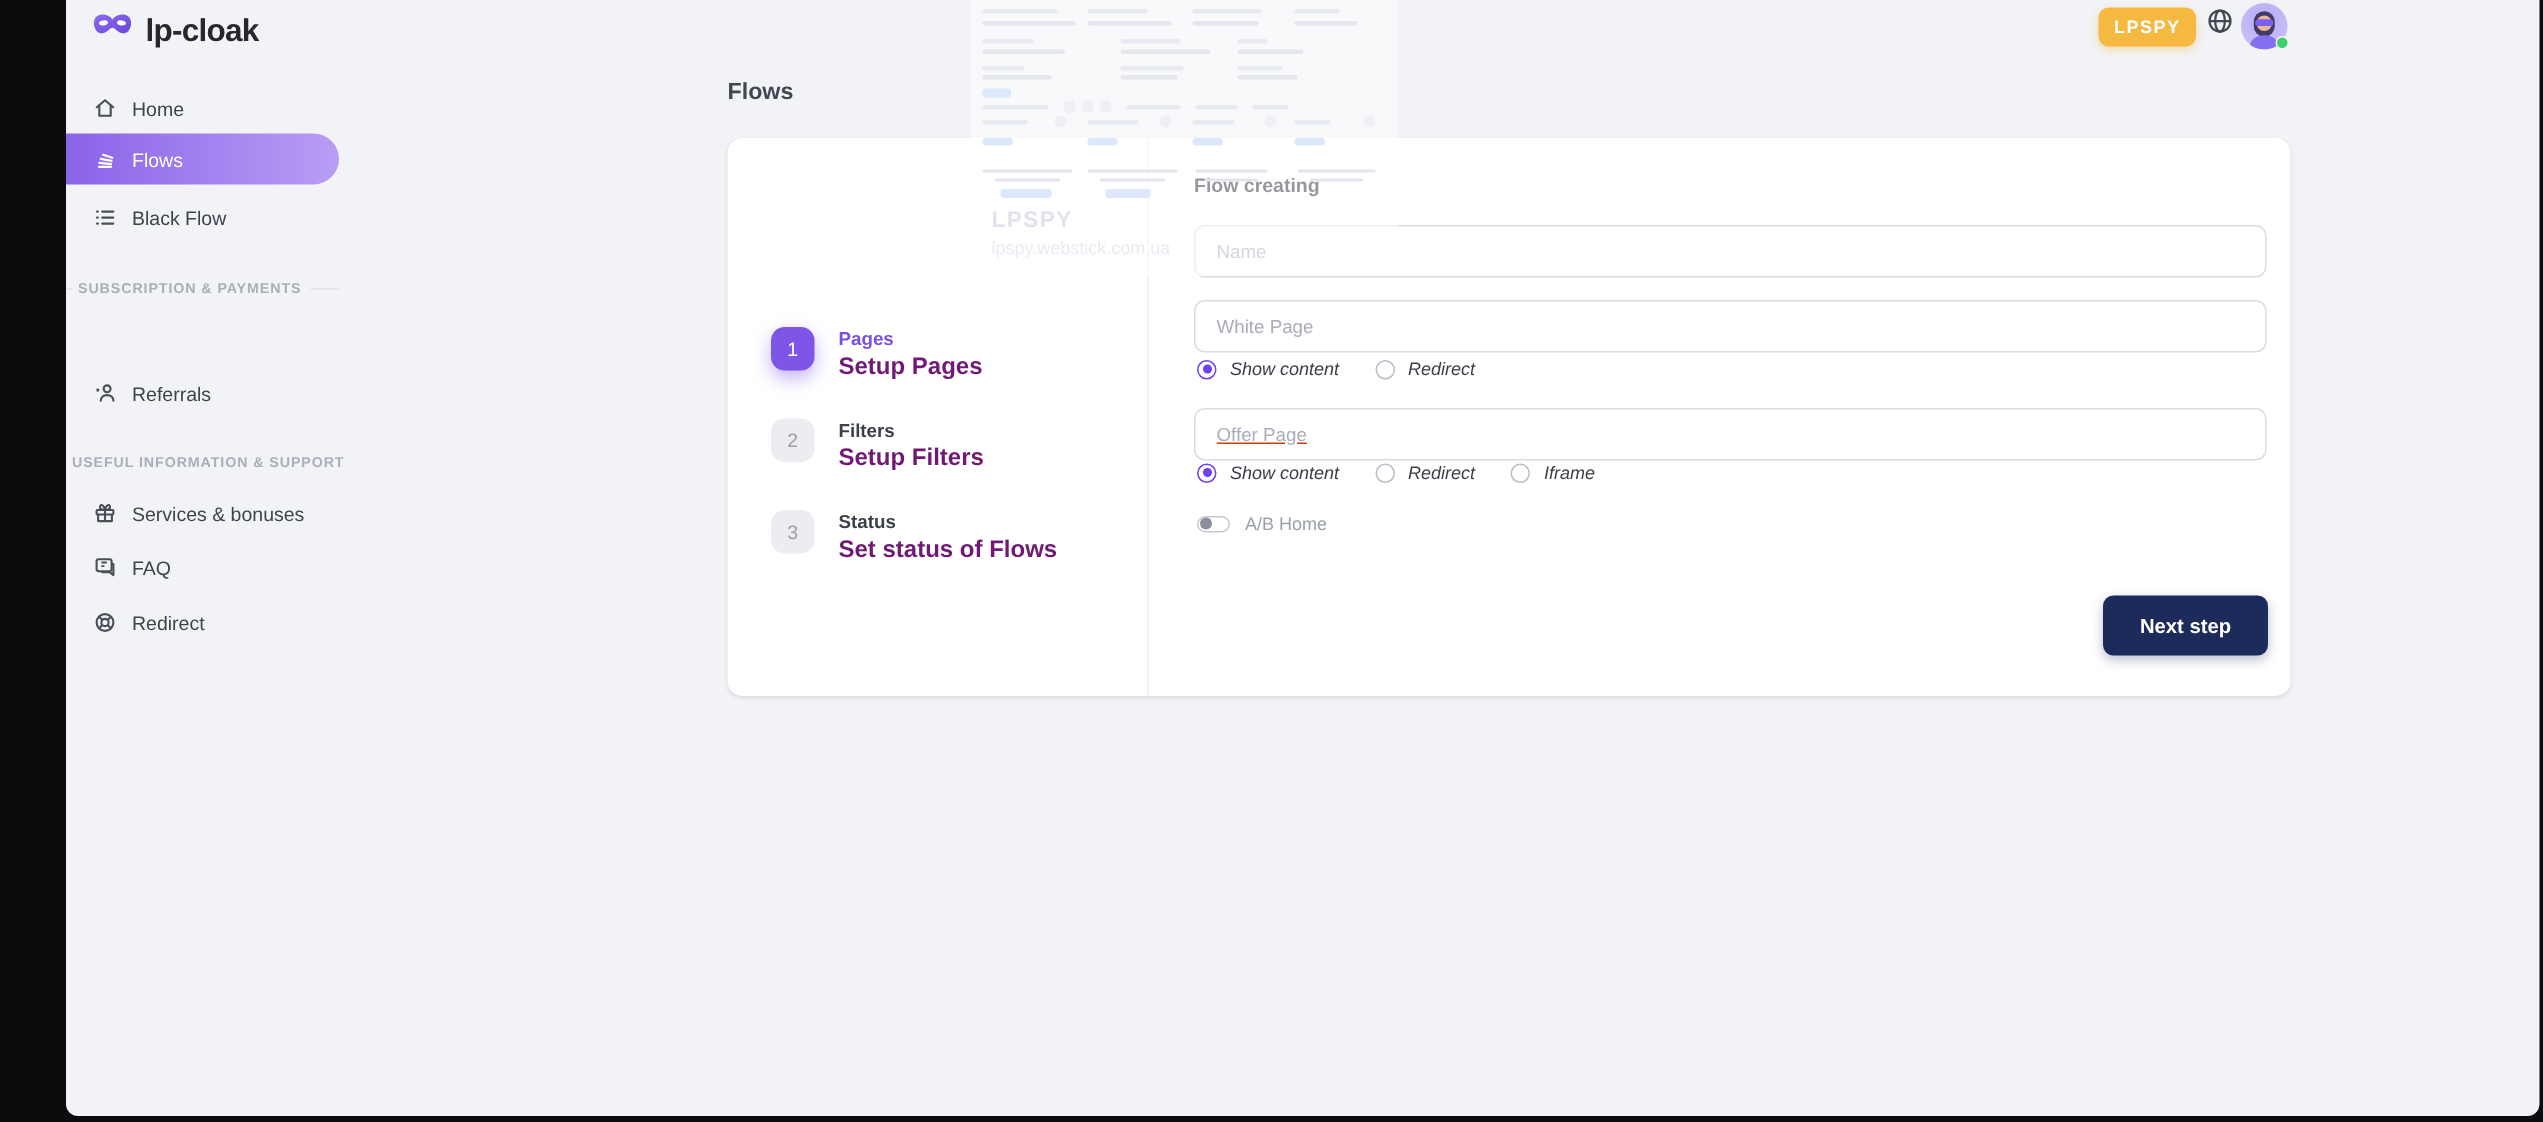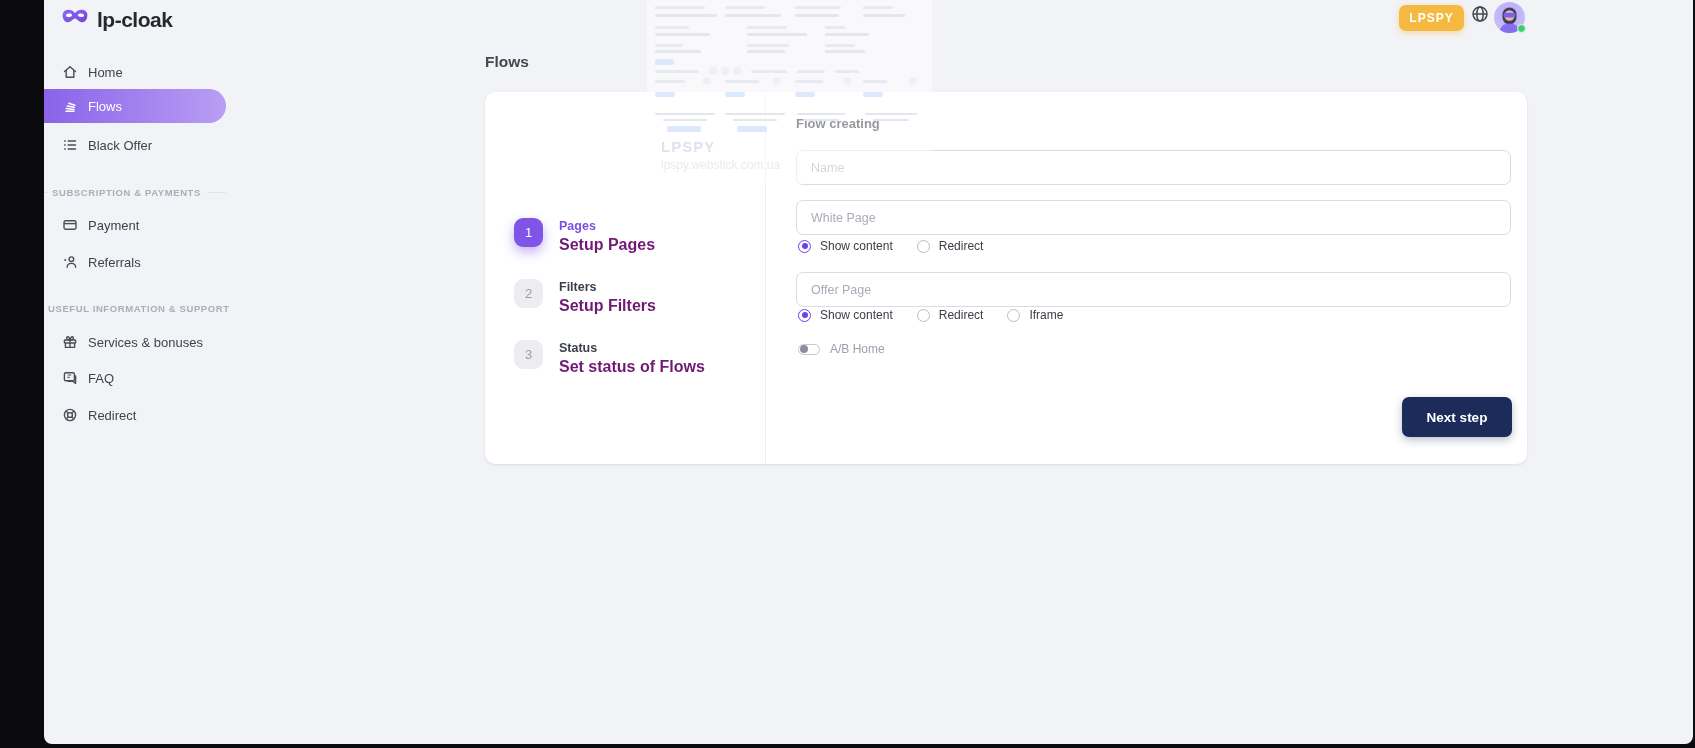--- a/index.html
+++ b/index.html
@@ -62,21 +62,21 @@
          border-radius:7px; background:#fff; padding:0 14px; font-size:12.5px; color:#c2410c;
          font-family:"Liberation Sans", sans-serif; outline:none; }
   .inp::placeholder { color:#a8adb8; }
   .radio-row { position:absolute; left:313px; display:flex; align-items:center; gap:24px; }
   .radio { display:flex; align-items:center; gap:9px; cursor:pointer; }
   .radio .rc { width:13px; height:13px; border-radius:50%; border:1.5px solid #b9bdc6;
                background:#fff; position:relative; }
   .radio.selected .rc { border-color:#6d40f0; }
   .radio.selected .rc::after { content:""; position:absolute; left:2.5px; top:2.5px;
                width:6px; height:6px; border-radius:50%; background:#6d40f0; }
-  .radio .rl { font-size:12px; color:#3a3e46; }
+  .radio .rl { font-size:12px; color:#3a3e46;font-style:italic; }
   .toggle-row { position:absolute; left:313px; display:flex; align-items:center; gap:10px; cursor:pointer; }
   .toggle { width:22px; height:11px; border:1px solid #c4c8d0; border-radius:6px;
             background:#fff; position:relative; }
   .toggle .knob { position:absolute; left:1px; top:0.5px; width:8px; height:8px;
                   border-radius:50%; background:#8a8f99; }
   .toggle-row .tl { font-size:12px; color:#9aa0aa; }
   .btn-next { position:absolute; left:917px; top:305px; width:110px; height:40px;
               background:#1d2b5a; color:#fff; border:none; border-radius:7px;
               font-size:13.5px; font-weight:bold; cursor:pointer;
               font-family:"Liberation Sans", sans-serif; box-shadow:0 3px 8px rgba(29,43,90,.3); }
@@ -143,38 +143,29 @@
       <span class="ni">
         <svg width="16" height="16" viewBox="0 0 16 16" fill="none" stroke="currentColor" stroke-width="1.5" stroke-linecap="round">
           <path d="M6.2 4 H13.5"></path>
             <path d="M6.2 8 H13.5"></path>
             <path d="M6.2 12 H13.5"></path>
           <path d="M2.7 4 H3.2"></path>
             <path d="M2.7 8 H3.2"></path>
             <path d="M2.7 12 H3.2"></path>
         </svg>
       </span>
-      <span>Black Offer</span>
+      <span>Black Flow</span>
     </div>
 
     <div class="sect" style="top:185px">
       <span class="pre"></span>
       <span class="t">SUBSCRIPTION &amp; PAYMENTS</span>
       <span class="post"></span>
     </div>
 
-    <div class="nav-item" style="top:210px">
-      <span class="ni">
-        <svg width="16" height="16" viewBox="0 0 16 16" fill="none" stroke="currentColor" stroke-width="1.4">
-          <rect x="2" y="3.8" width="12" height="8.4" rx="1.6"></rect>
-            <path d="M2 6.6 H14"></path>
-        </svg>
-      </span>
-      <span>Payment</span>
-    </div>
 
     <div class="nav-item" style="top:247px">
       <span class="ni">
         <svg width="16" height="16" viewBox="0 0 16 16" fill="none" stroke="currentColor" stroke-width="1.4" stroke-linecap="round">
           <circle cx="9.4" cy="5.2" r="2.3"></circle>
             <path d="M5.2 13.2 C5.2 10.8 7 9.4 9.4 9.4 C11.8 9.4 13.6 10.8 13.6 13.2"></path>
           <path d="M3.2 4.4 L3.6 5.4 L4.6 5.6 L3.9 6.3 L4 7.3 L3.2 6.8 L2.4 7.3 L2.5 6.3 L1.8 5.6 L2.8 5.4 Z" fill="currentColor" stroke="none"></path>
         </svg>
       </span>
       <span>Referrals</span>
@@ -281,21 +272,21 @@
       <div class="radio selected">
         <span class="rc"></span>
         <span class="rl">Show content</span>
       </div>
       <div class="radio">
         <span class="rc"></span>
         <span class="rl">Redirect</span>
       </div>
     </div>
 
-    <input class="inp" style="top: 180px;" type="text" placeholder="Offer Page">
+    <input class="inp" style="top: 180px; text-decoration: underline;" type="text" placeholder="Offer Page">
 
     <div class="radio-row" style="top:216px">
       <div class="radio selected">
         <span class="rc"></span>
         <span class="rl">Show content</span>
       </div>
       <div class="radio">
         <span class="rc"></span>
         <span class="rl">Redirect</span>
       </div>

